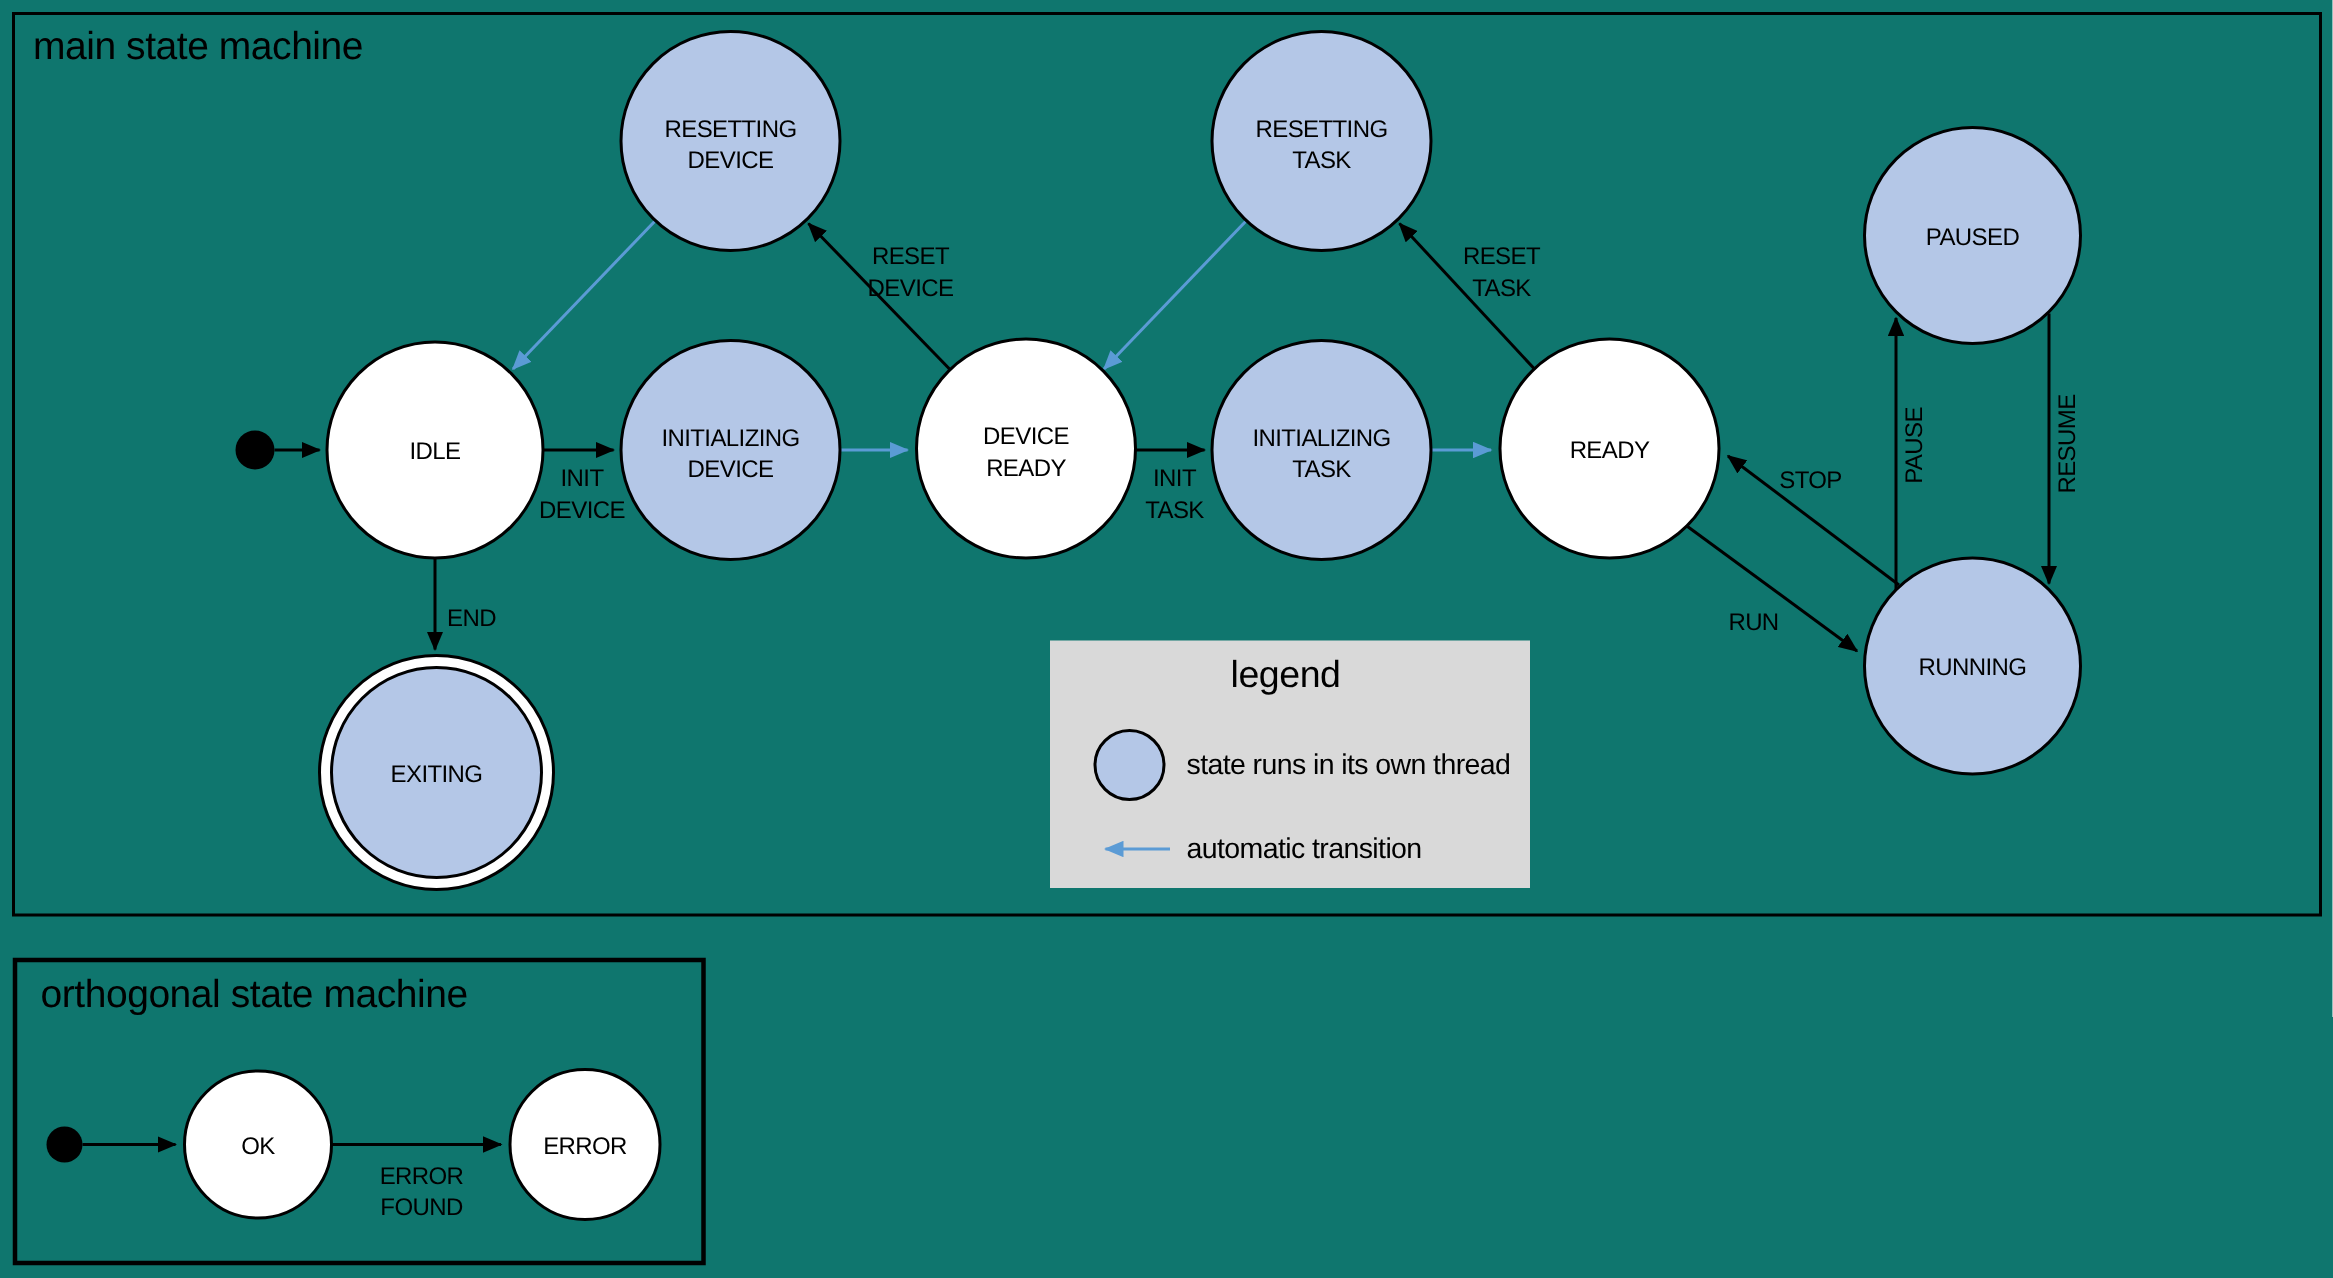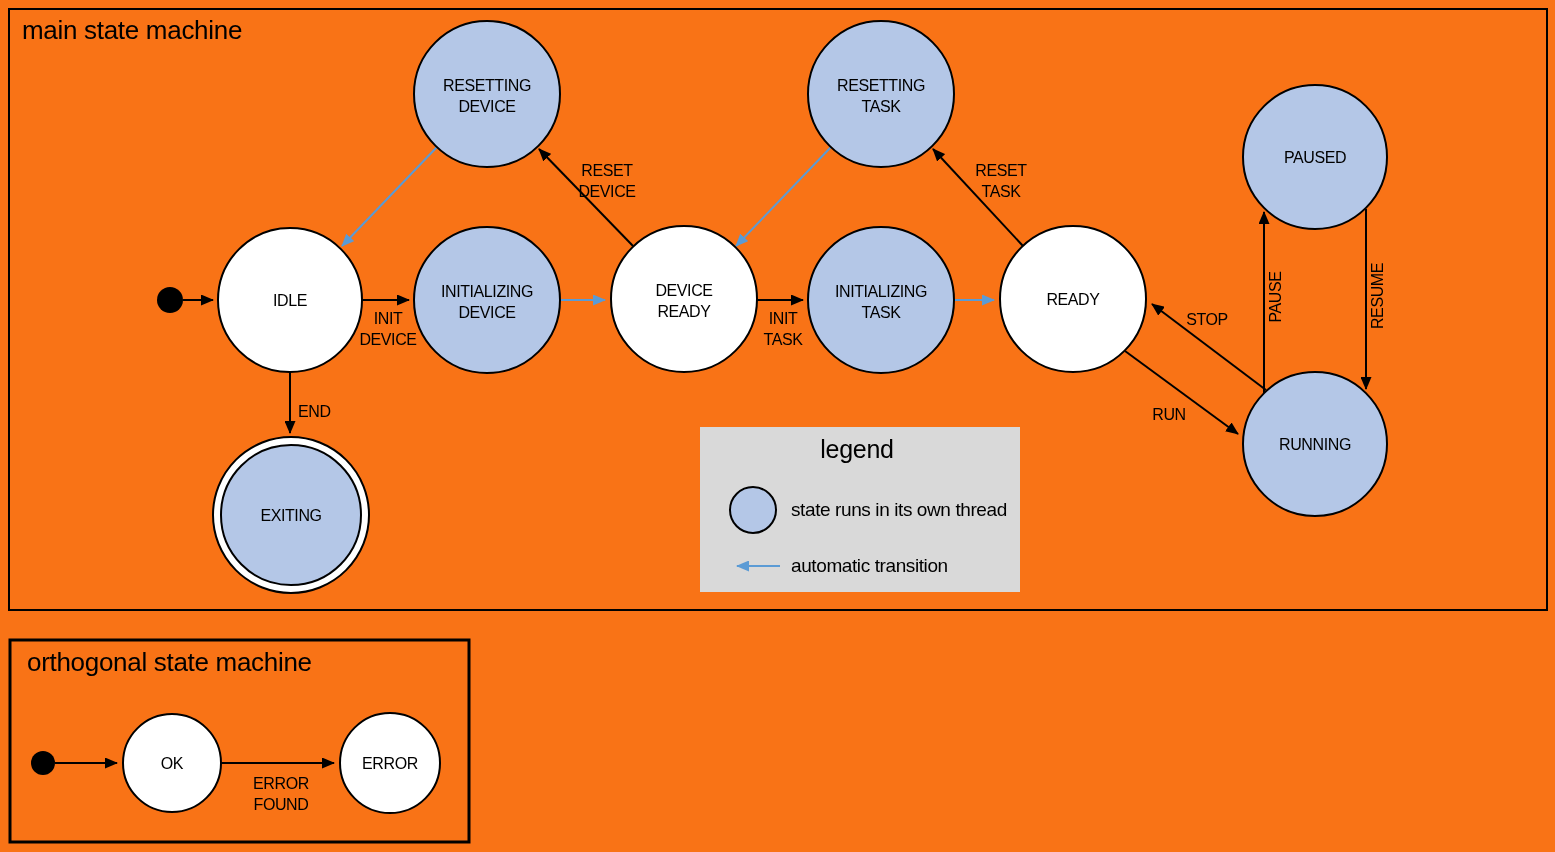--- a/index.html
+++ b/index.html
@@ -4,21 +4,21 @@
 <style>
   html, body {
     margin: 0;
     padding: 0;
     background: #ffffff;
   }
   #stage {
     position: relative;
     width: 1555px;
     height: 852px;
-    background: #f97316;
+    background: #0f766e;
     overflow: hidden;
   }
   svg {
     display: block;
   }
   text {
     font-family: "Liberation Sans", sans-serif;
     fill: #000000;
   }
   .container-box {

